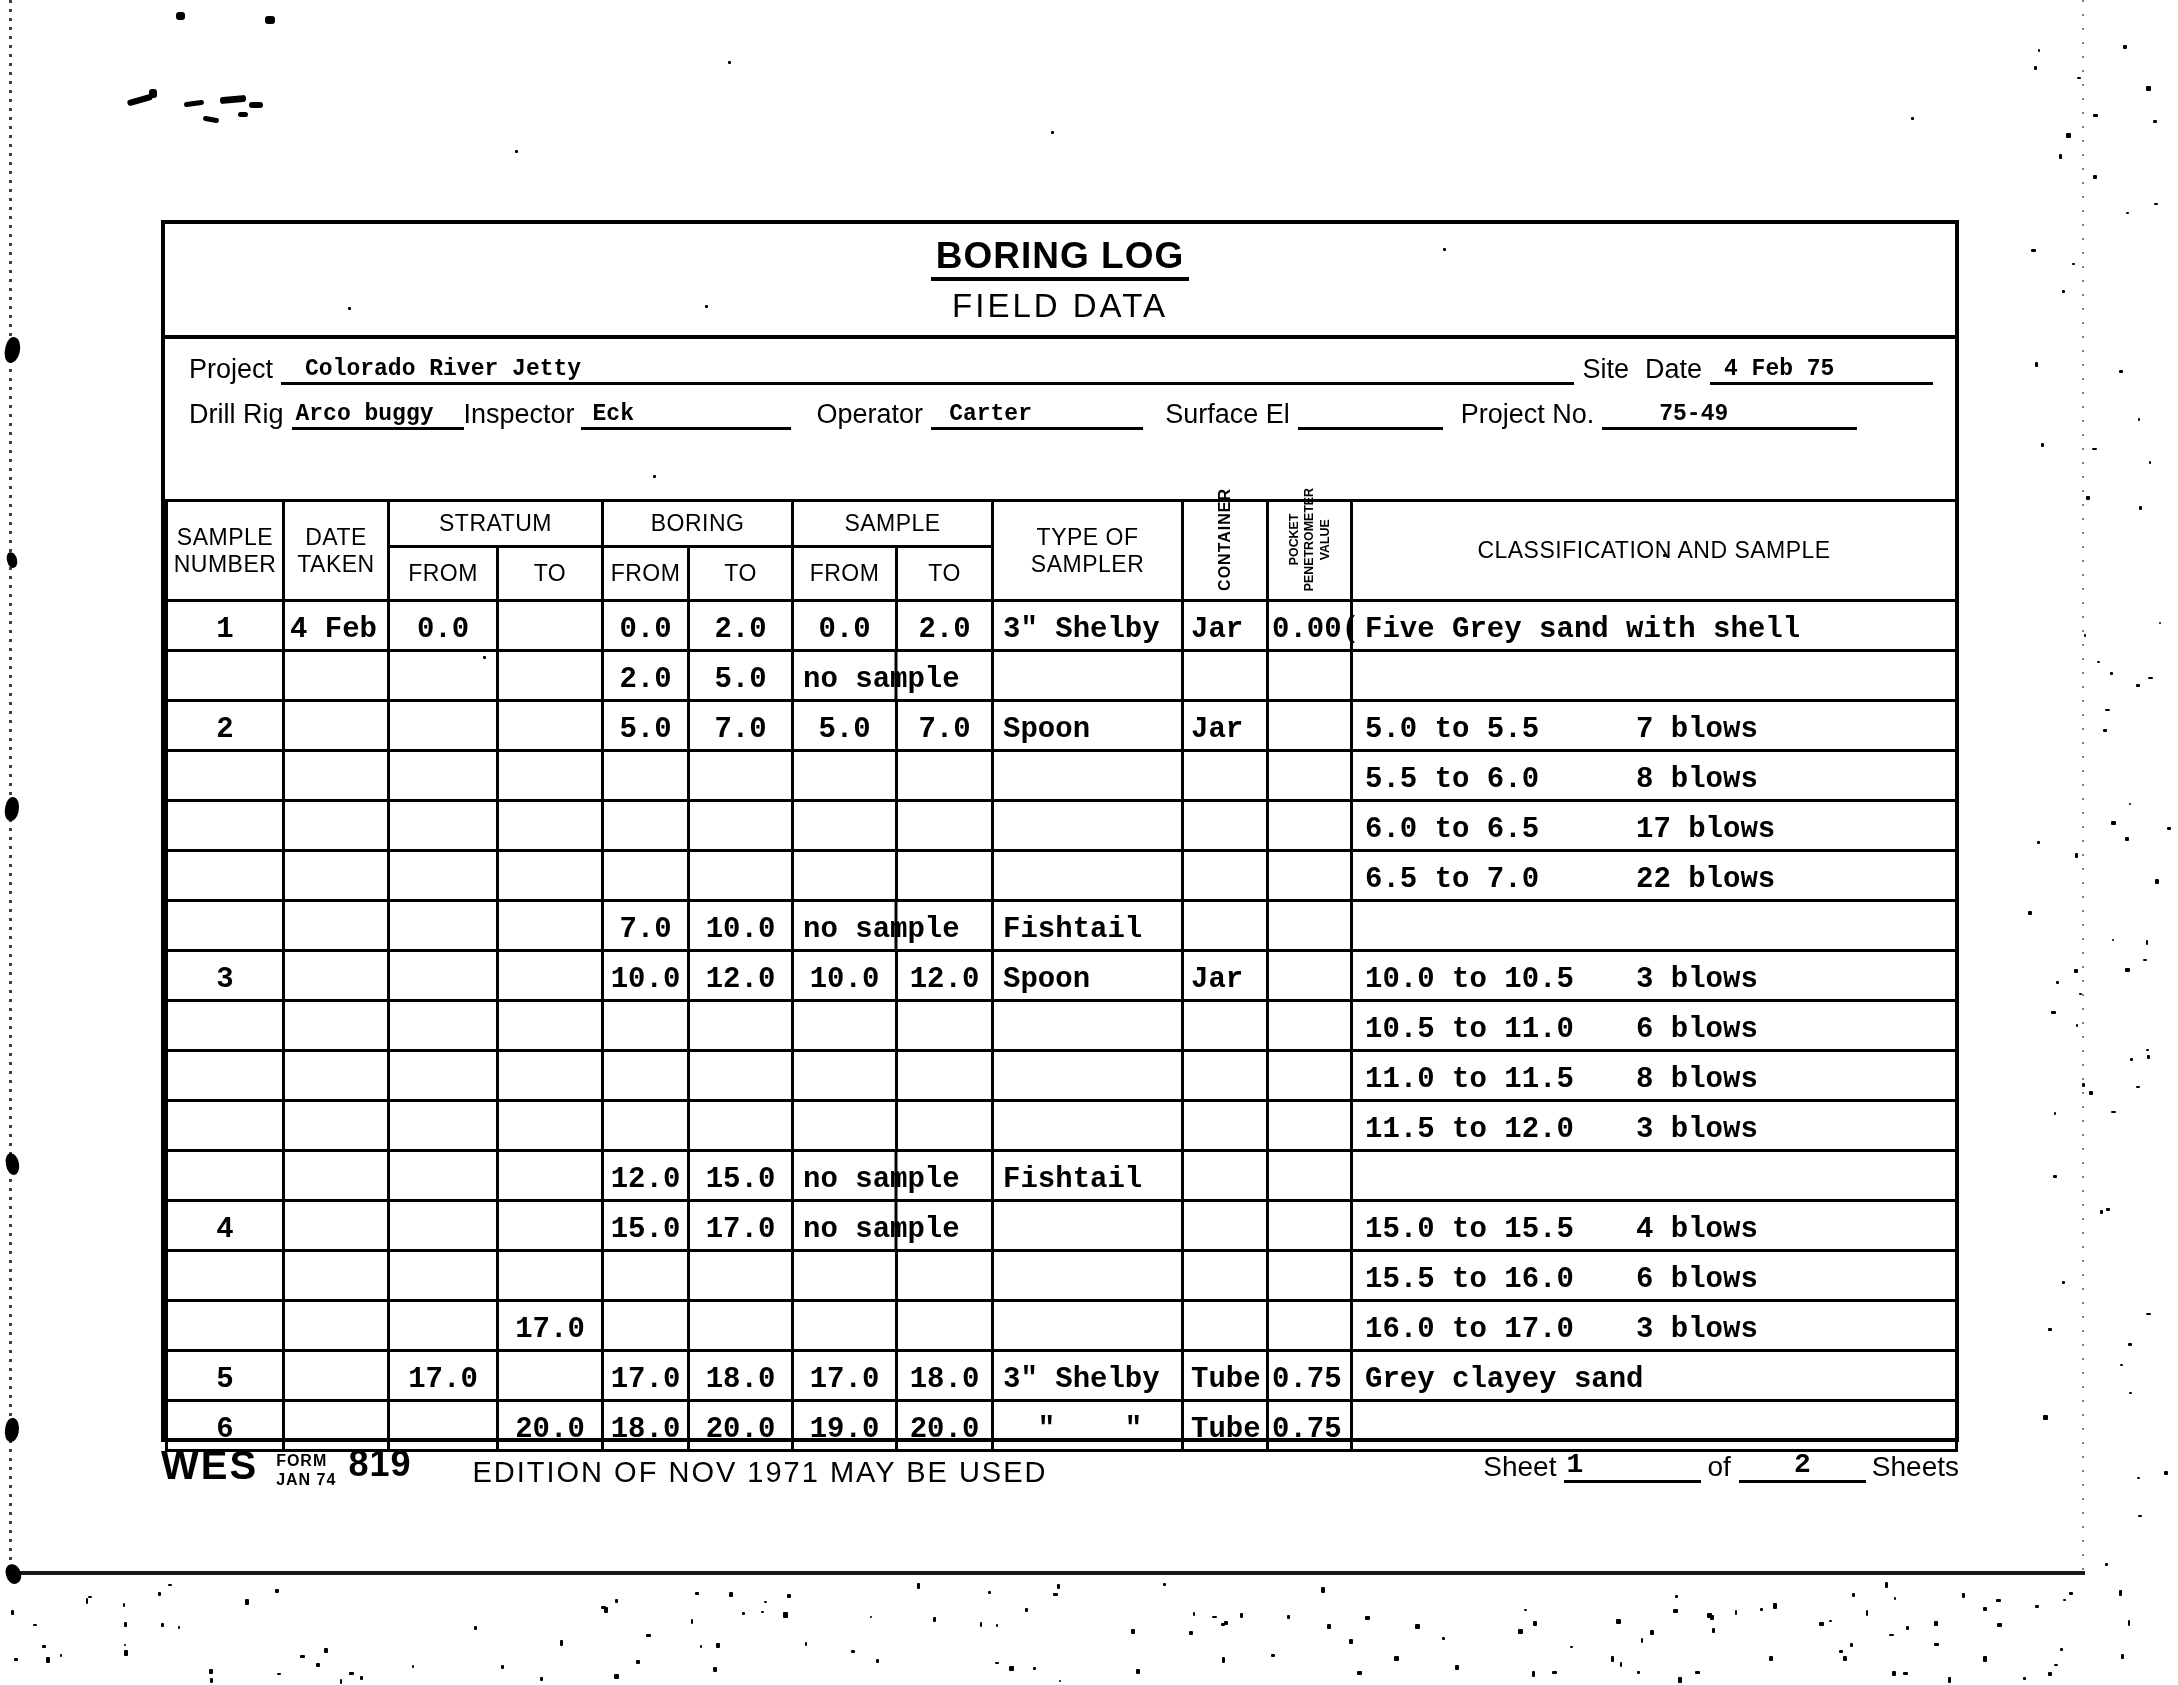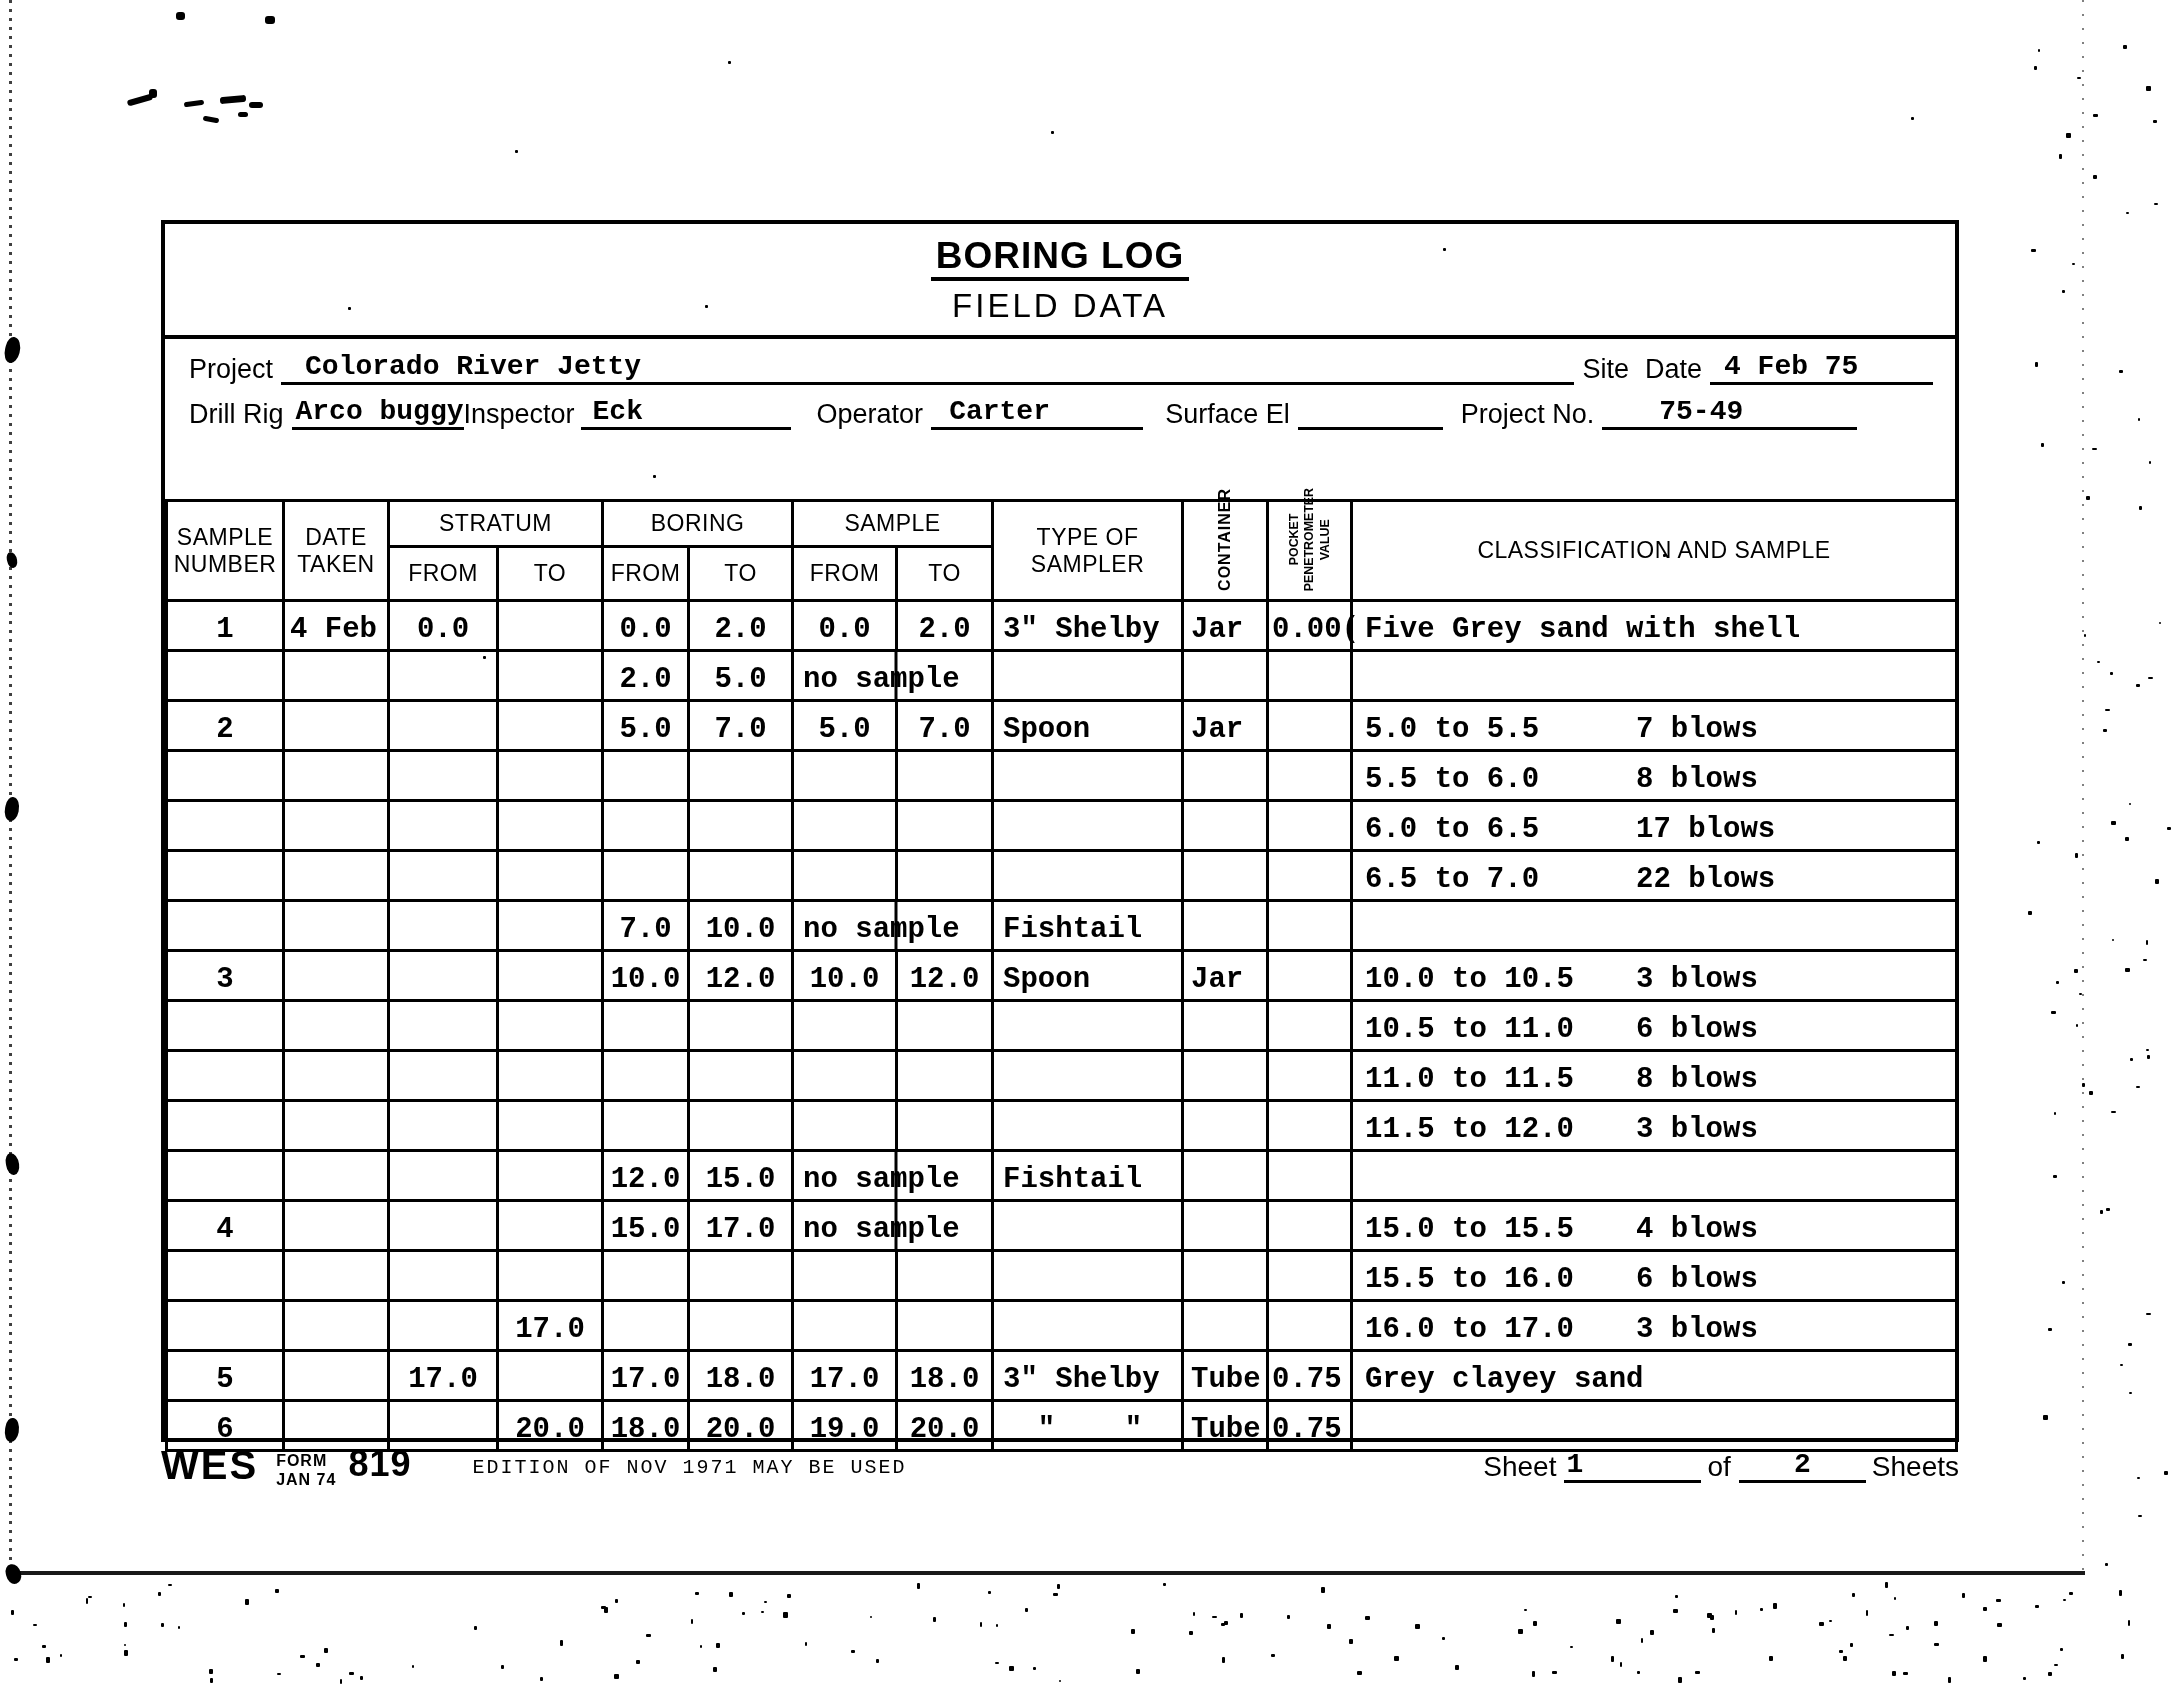--- a/index.html
+++ b/index.html
@@ -15,21 +15,21 @@
   .doc-title{font-size:37px;font-weight:bold;letter-spacing:1px;border-bottom:4px solid #000;
              padding:0 5px 3px 5px;line-height:1;}
   .doc-subtitle{font-size:33px;letter-spacing:3px;margin-top:8px;line-height:1;}
 
   
   .info-section{flex:0 0 148px;padding:12px 22px 0 24px;}
   .info-row{display:flex;align-items:flex-end;margin-bottom:11px;}
   .lbl{font-size:27px;white-space:nowrap;padding:0 8px 2px 0;line-height:1;}
   .fill{border-bottom:3px solid #000;height:34px;display:flex;align-items:flex-end;
         box-sizing:border-box;min-width:40px;}
-  .typed{font-family:"Liberation Mono",monospace;font-weight:bold;font-size:28px;
+  .typed{font-family:"Liberation Mono",monospace;font-weight:bold;font-size:23px;
          line-height:1;padding-bottom:1px;white-space:pre;}
 
   
   .table-section{flex:1 1 auto;position:relative;}
   table{width:100%;height:100%;border-collapse:collapse;table-layout:fixed;}
   th,td{border:3px solid #000;box-sizing:border-box;}
   thead th{font-weight:normal;font-size:23px;letter-spacing:0.5px;text-align:center;
            vertical-align:middle;position:relative;line-height:1.15;}
   thead tr.group-row{height:46px;}
   thead tr.sub-row{height:54px;}
@@ -51,21 +51,21 @@
   .c-nosample{padding-left:9px;white-space:nowrap;
     background:linear-gradient(to right,transparent calc(52% - 2px),#000 calc(52% - 2px),
                #000 calc(52% + 1px),transparent calc(52% + 1px));}
 
   
   .footer{position:absolute;left:161px;top:1447px;width:1798px;display:flex;align-items:flex-start;}
   .wes{font-size:40px;font-weight:bold;letter-spacing:2px;line-height:.9;}
   .form-stack{font-size:16px;font-weight:bold;line-height:1.2;letter-spacing:1px;
               margin:4px 12px 0 18px;}
   .form-no{font-size:36px;font-weight:bold;line-height:.95;letter-spacing:1px;}
-  .edition{font-size:20px;letter-spacing:2px;margin:9px 0 5px 61px;font-family:Liberation Mono, monospace;}
+  .edition{font-size:29px;letter-spacing:2px;margin:9px 0 5px 61px;}
   .sheet-group{margin-left:auto;display:flex;align-items:flex-end;font-size:28px;padding-top:2px;}
   .sheet-group .lbl{font-size:28px;}
   .sheet-fill1{width:137px;}
   .sheet-fill2{width:127px;justify-content:center;}
   .sheet-group .typed{font-size:28px;}
 
   
   .speck{position:absolute;background:#000;border-radius:1px;}
   .scrib{position:absolute;background:#000;border-radius:3px;}
   .blob{position:absolute;background:#000;border-radius:45% 60% 50% 55%;}

